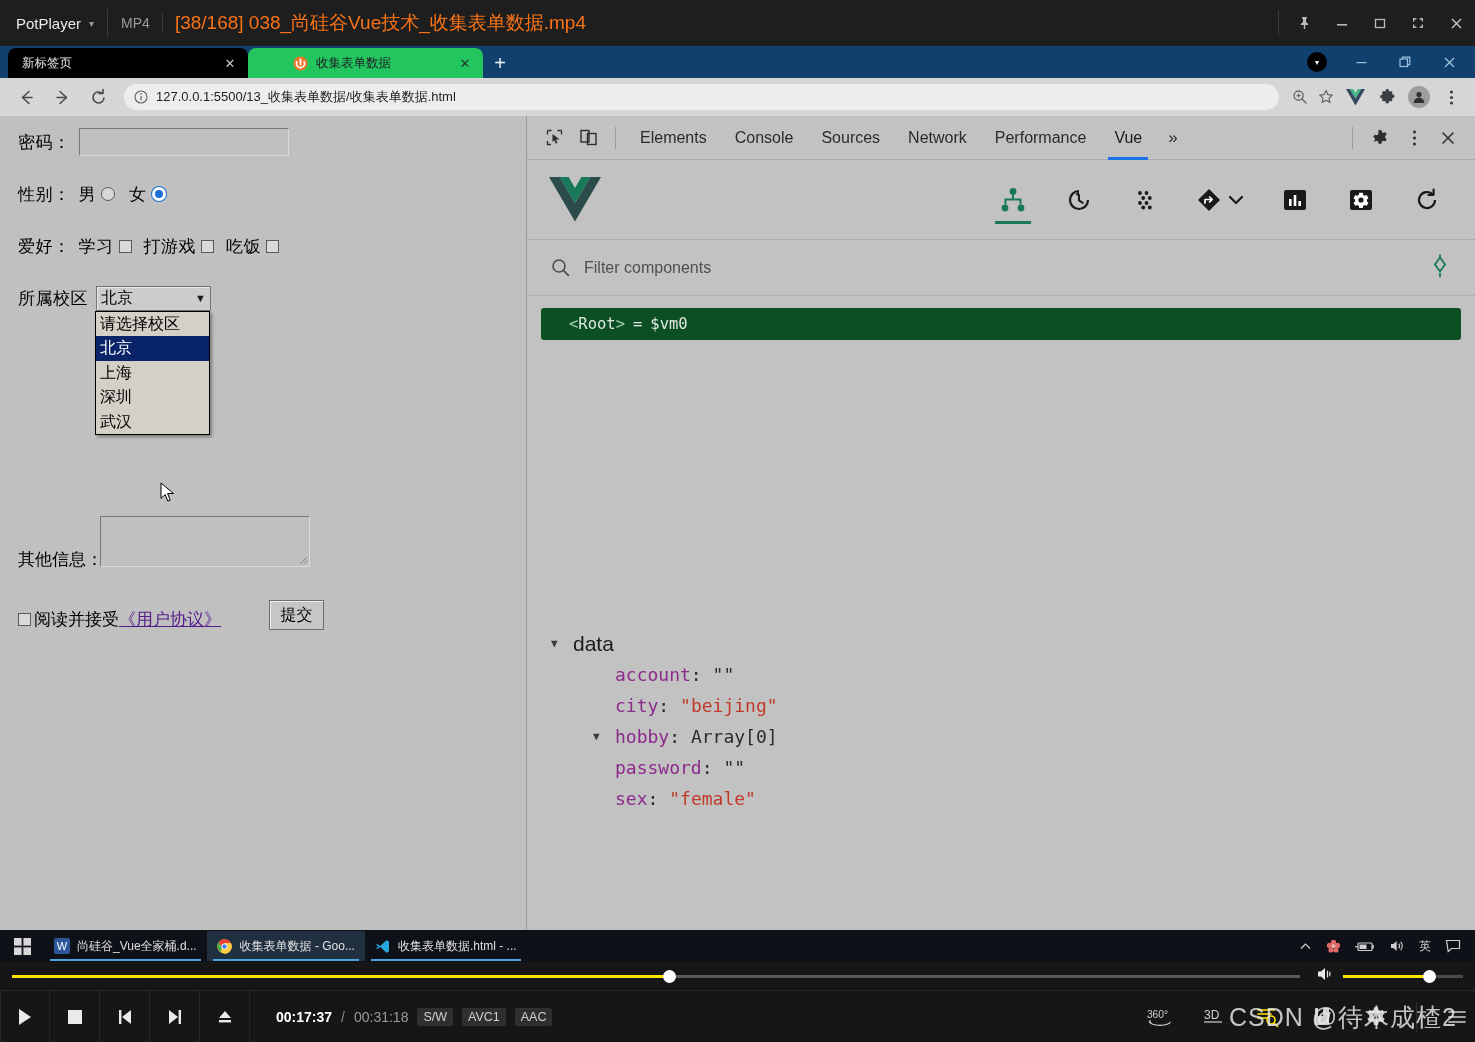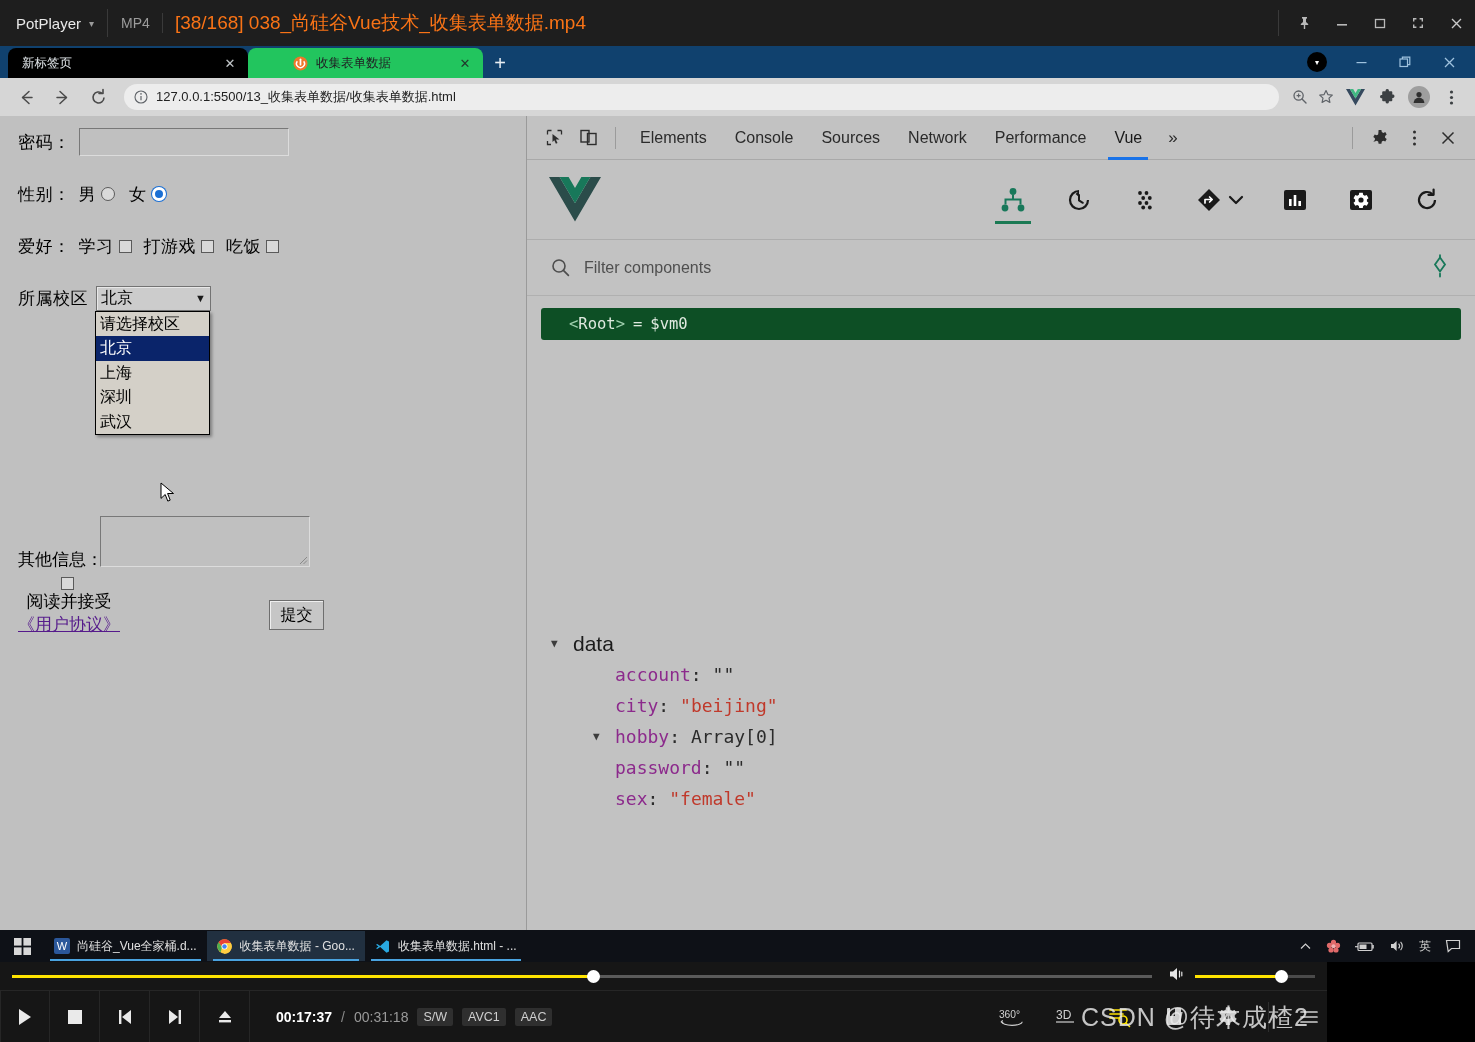--- a/index.html
+++ b/index.html
@@ -119,21 +119,21 @@
   .opt.sel{ background:#0a246a; color:#fff; }
 
   .ftextarea{
     position:absolute; left:100px; top:400px; width:210px; height:51px;
     background:#c0c0c0; border:1px solid #787878; border-right-color:#dcdcdc;
     border-bottom-color:#dcdcdc;
   }
   .ta-grip{ position:absolute; right:1px; bottom:1px; width:12px;height:12px; }
   .other-label{ position:absolute; left:18px; top:432px; font-size:17px; }
 
-  .agree-row{ position:absolute; left:18px; top:461px; display:flex; align-items:center;flex-direction:column; }
+  .agree-row{ position:absolute; left:18px; top:492px; display:flex; align-items:center; }
   .agree-cb{ width:13px;height:13px;border:1px solid #5a5a5a;background:#d9d9d9; margin-right:3px; }
   .agree-text{ font-size:17px; }
   .agree-link{ color:#551a8b; text-decoration:underline; font-size:17px; }
   .submit-btn{
     position:absolute; left:269px; top:484px;
     width:55px; height:30px; background:#c6c6c6;
     border:1px solid #6e6e6e; font-size:16px;
     display:flex;align-items:center;justify-content:center;
     box-shadow: inset 1px 1px 0 #efefef;
   }
@@ -226,21 +226,21 @@
     max-width:175px; position:relative; font-size:12px; color:#e0e0e0;
   }
   .tb-item .lbl{ white-space:nowrap; overflow:hidden; text-overflow:ellipsis; }
   .tb-item.active{ background:#213040; }
   .tb-underline{ position:absolute; left:6px; right:6px; bottom:0; height:2px; background:#4aa3df; }
   .tb-ico{ width:16px;height:16px;flex:0 0 16px; display:flex;align-items:center;justify-content:center;font-size:11px;border-radius:2px;}
   .tray{ margin-left:auto; display:flex; align-items:center; gap:14px; padding-right:14px; color:#cfcfcf;}
   .tray span{ display:flex; align-items:center; }
 
   
-  #pp-controls{ position:absolute; left:0; top:962px; width:1327px; height:80px; background:#161616;}
+  #pp-controls{ position:absolute; left:0; top:962px; width:1475px; height:80px; background:#161616;}
   #seek-row{ height:28px; position:relative; display:flex; align-items:center; padding:0 12px;}
   .seek-track{ position:relative; flex:1; height:3px; background:#5a5a5a; }
   .seek-fill{ position:absolute; left:0; top:0; height:3px; background:#ffe400; }
   .seek-knob{ position:absolute; top:-5px; width:13px;height:13px;border-radius:50%;background:#fff;}
   .vol-area{ display:flex; align-items:center; gap:8px; margin-left:16px; }
   .vol-track{ position:relative; width:120px; height:3px; background:#4a4a4a;}
   .vol-fill{ position:absolute;left:0;top:0;height:3px;background:#ffe400;}
   .vol-knob{ position:absolute; top:-5px; width:13px;height:13px;border-radius:50%;background:#fff;}
   #btn-row{ height:52px; display:flex; align-items:center; border-top:1px solid #262626; }
   .pbtn{ width:50px; height:52px; display:flex;align-items:center;justify-content:center;

